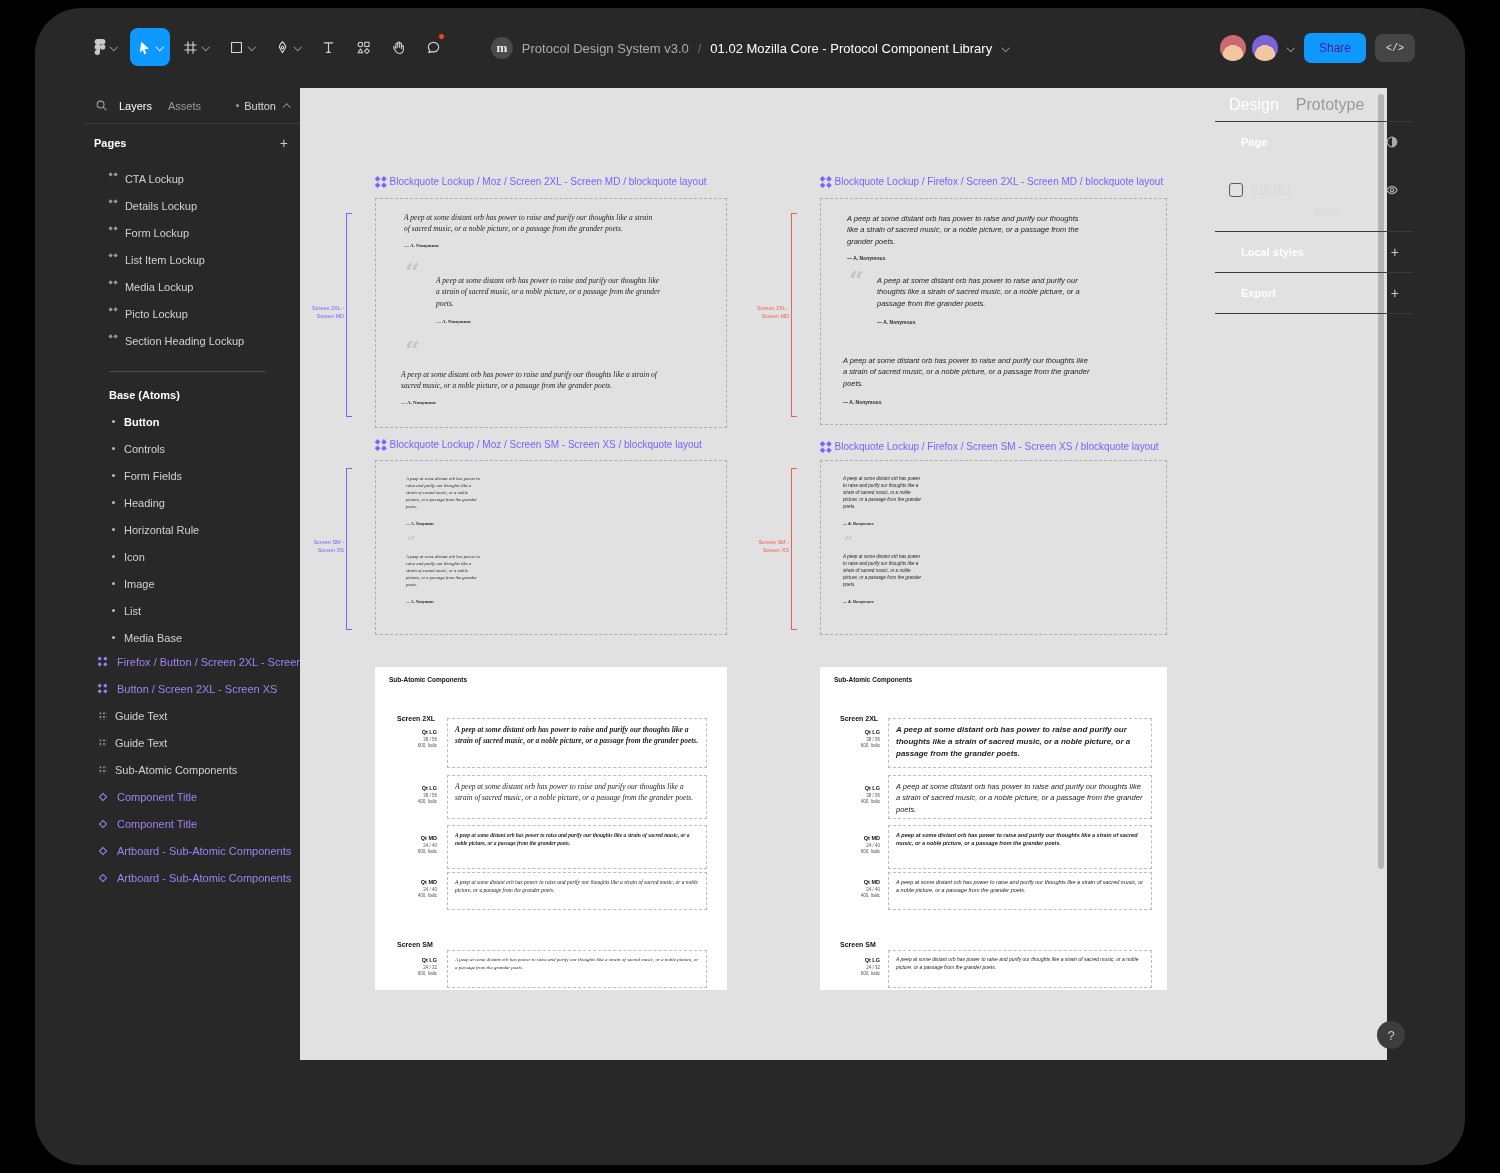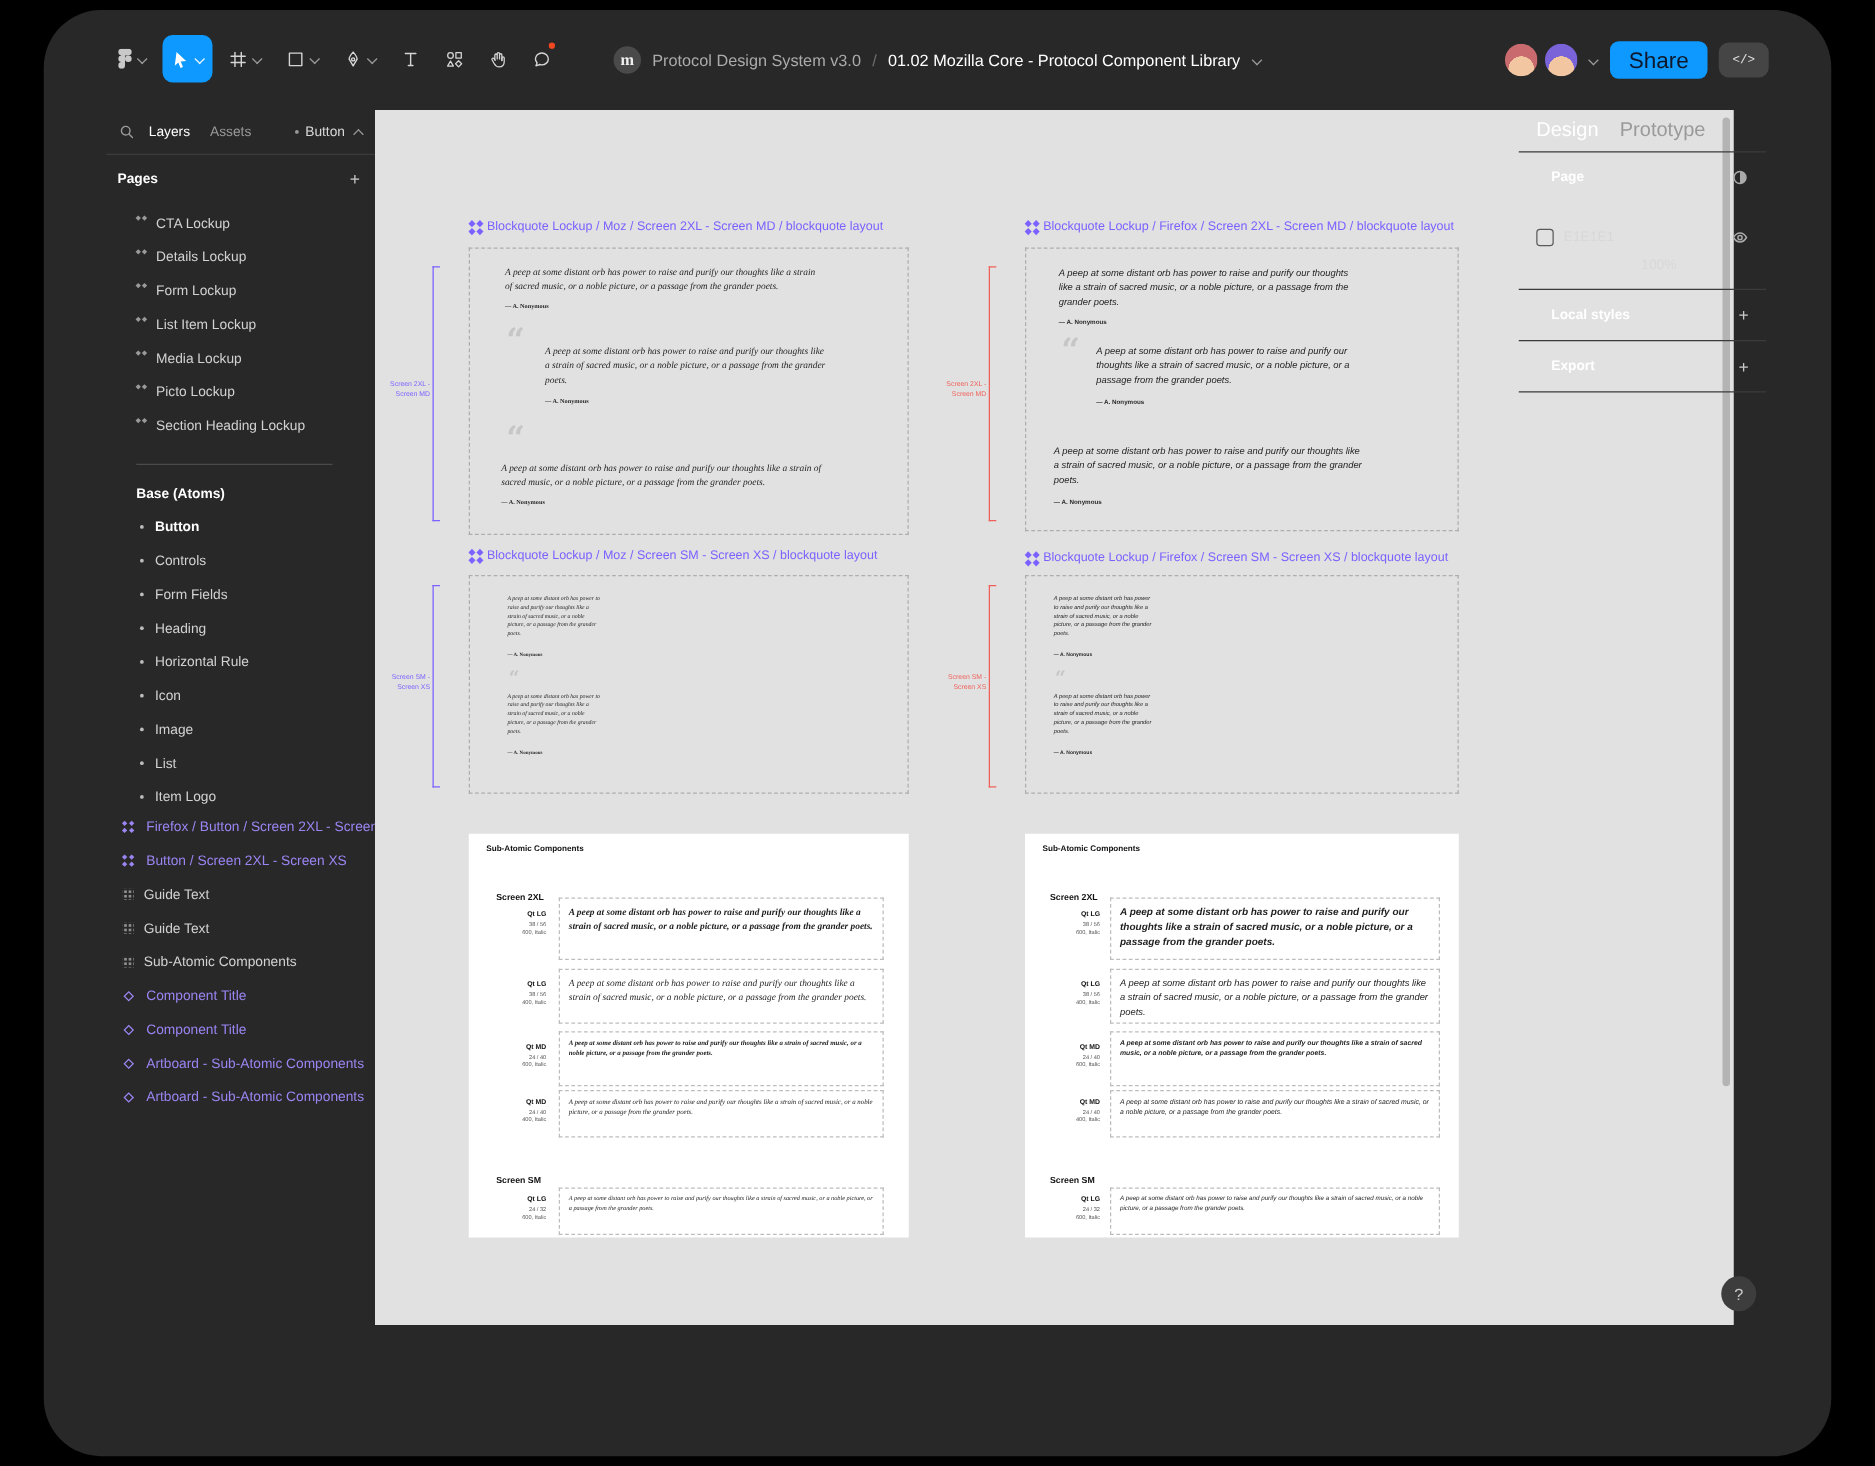--- a/index.html
+++ b/index.html
@@ -29,22 +29,22 @@
               display:flex; align-items:center; justify-content:center;
               font-family:"Liberation Serif", serif; font-weight:bold; font-size:13px; }
   .proj { color:#ababab; font-size:13px; }
   .sep { color:#6f6f6f; font-size:13px; }
   .fname { color:#fff; font-size:13px; font-weight:500; }
 
   .tb-right { position:absolute; right:50px; top:0; height:80px; display:flex; align-items:center; gap:9px; }
   .avatar { width:26px; height:26px; border-radius:50%; }
   .avatar.a1 { background: radial-gradient(circle at 50% 78%, #f2c6a0 0 42%, transparent 43%), #c96b6e; }
   .avatar.a2 { background: radial-gradient(circle at 50% 78%, #f2c6a0 0 42%, transparent 43%), #7a63d9; margin-left:-3px; }
-  .share { height:30px; padding:0 15px; border:none; border-radius:7px; background:#0D99FF; color:#0f172a;
-           font-size:18px; font-family:inherit; cursor:pointer; }
+  .share { height:30px; padding:0 15px; border:none; border-radius:7px; background:#0D99FF; color:#4c1d95;
+           font-size:12px; font-family:inherit; cursor:pointer; }
   .dev { height:28px; padding:0 11px; border:none; border-radius:8px; background:#454545; color:#e2e2e2;
          font-size:10px; font-family:"Liberation Mono", monospace; cursor:pointer; }
 
   
   .left-panel { position:absolute; left:50px; top:80px; width:215px; bottom:0; }
   .lp-tabs { height:36px; border-bottom:1px solid #3b3b3b; display:flex; align-items:center; padding:0 10px; }
   .lp-tabs .tab { font-size:11px; cursor:pointer; }
   .tab.on { color:#fff; }
   .tab.off { color:#9a9a9a; }
   .lp-spacer { flex:1; }
@@ -313,21 +313,21 @@
       <div class="arow">
         <span class="pdot"></span>
         <span>Image</span>
       </div>
       <div class="arow">
         <span class="pdot"></span>
         <span>List</span>
       </div>
       <div class="arow">
         <span class="pdot"></span>
-        <span>Item Logo</span>
+        <span>Media Base</span>
       </div>
     </div>
 
     <div class="lp-layers">
       <div class="lrow pu">
         <span class="c4"></span>
         <span>Firefox / Button / Screen 2XL - Screen ...</span>
       </div>
       <div class="lrow pu">
         <span class="c4"></span>

